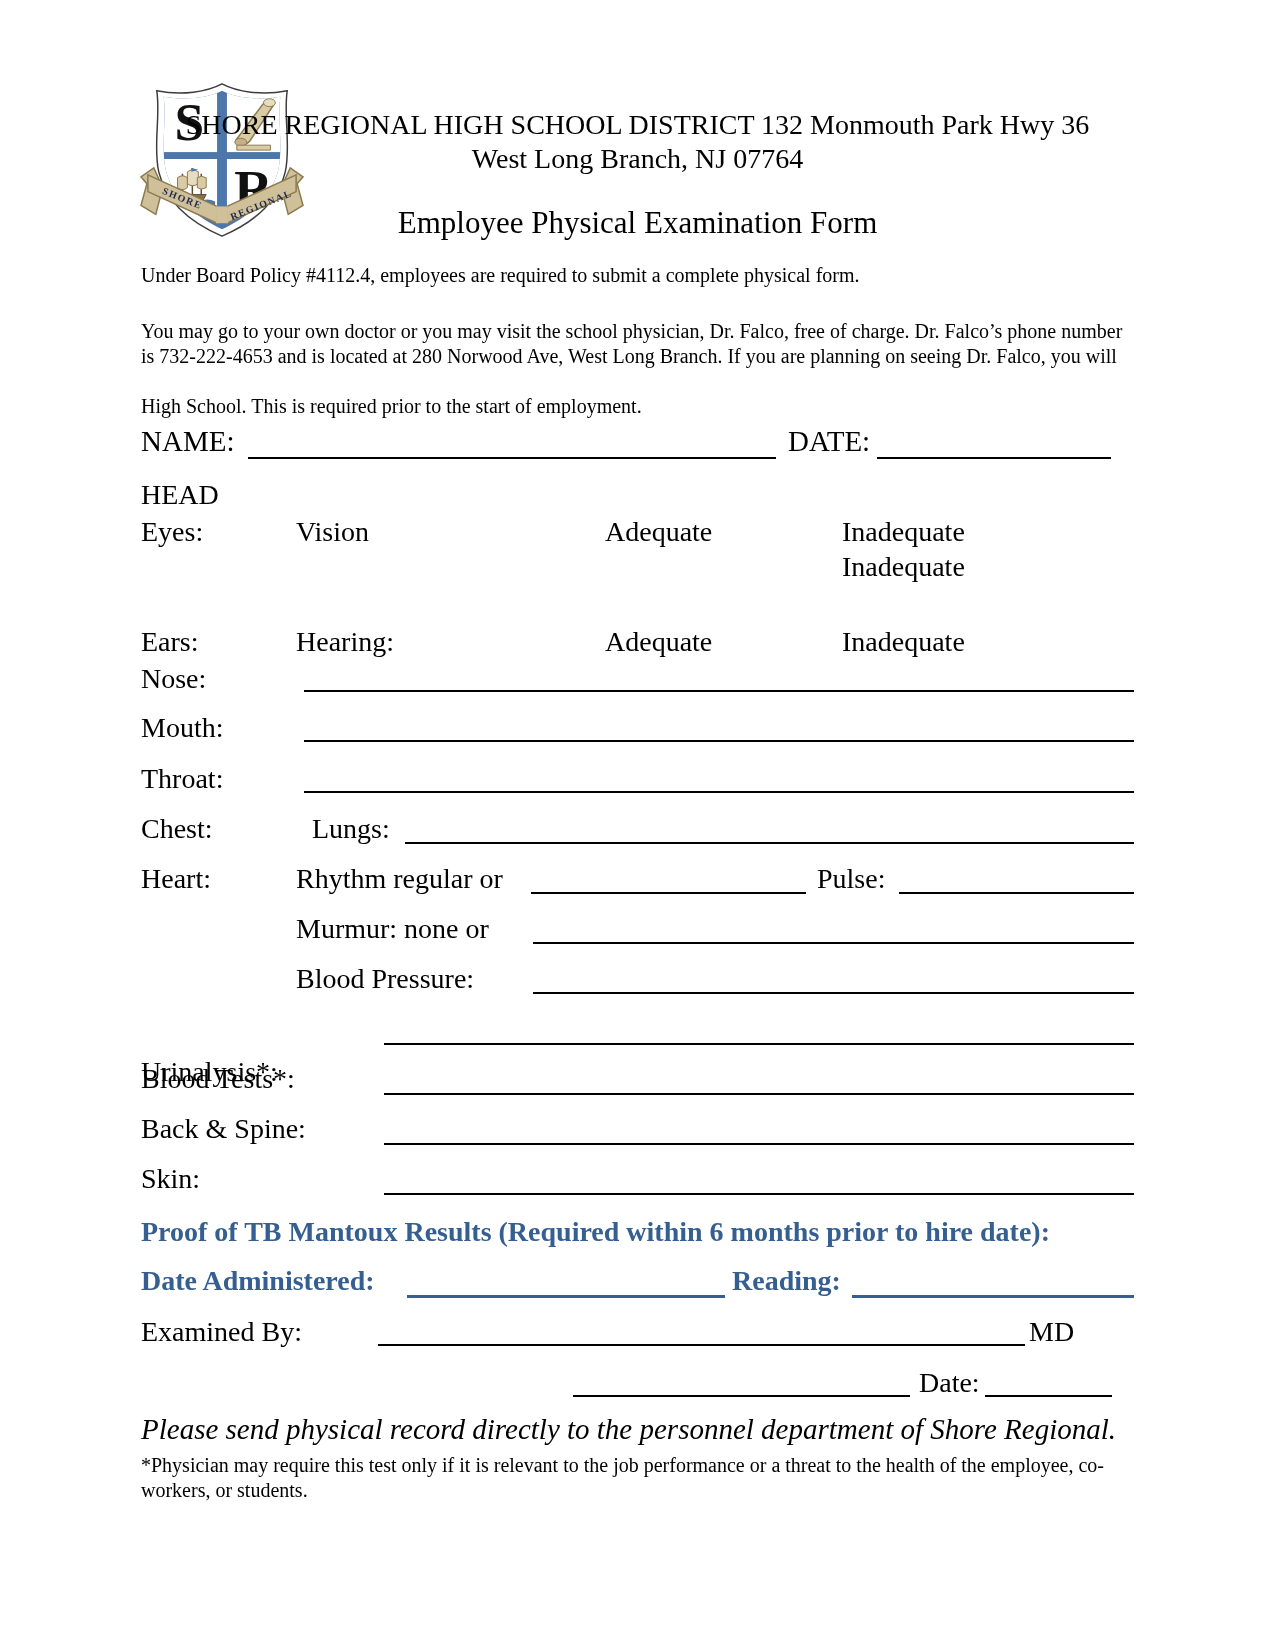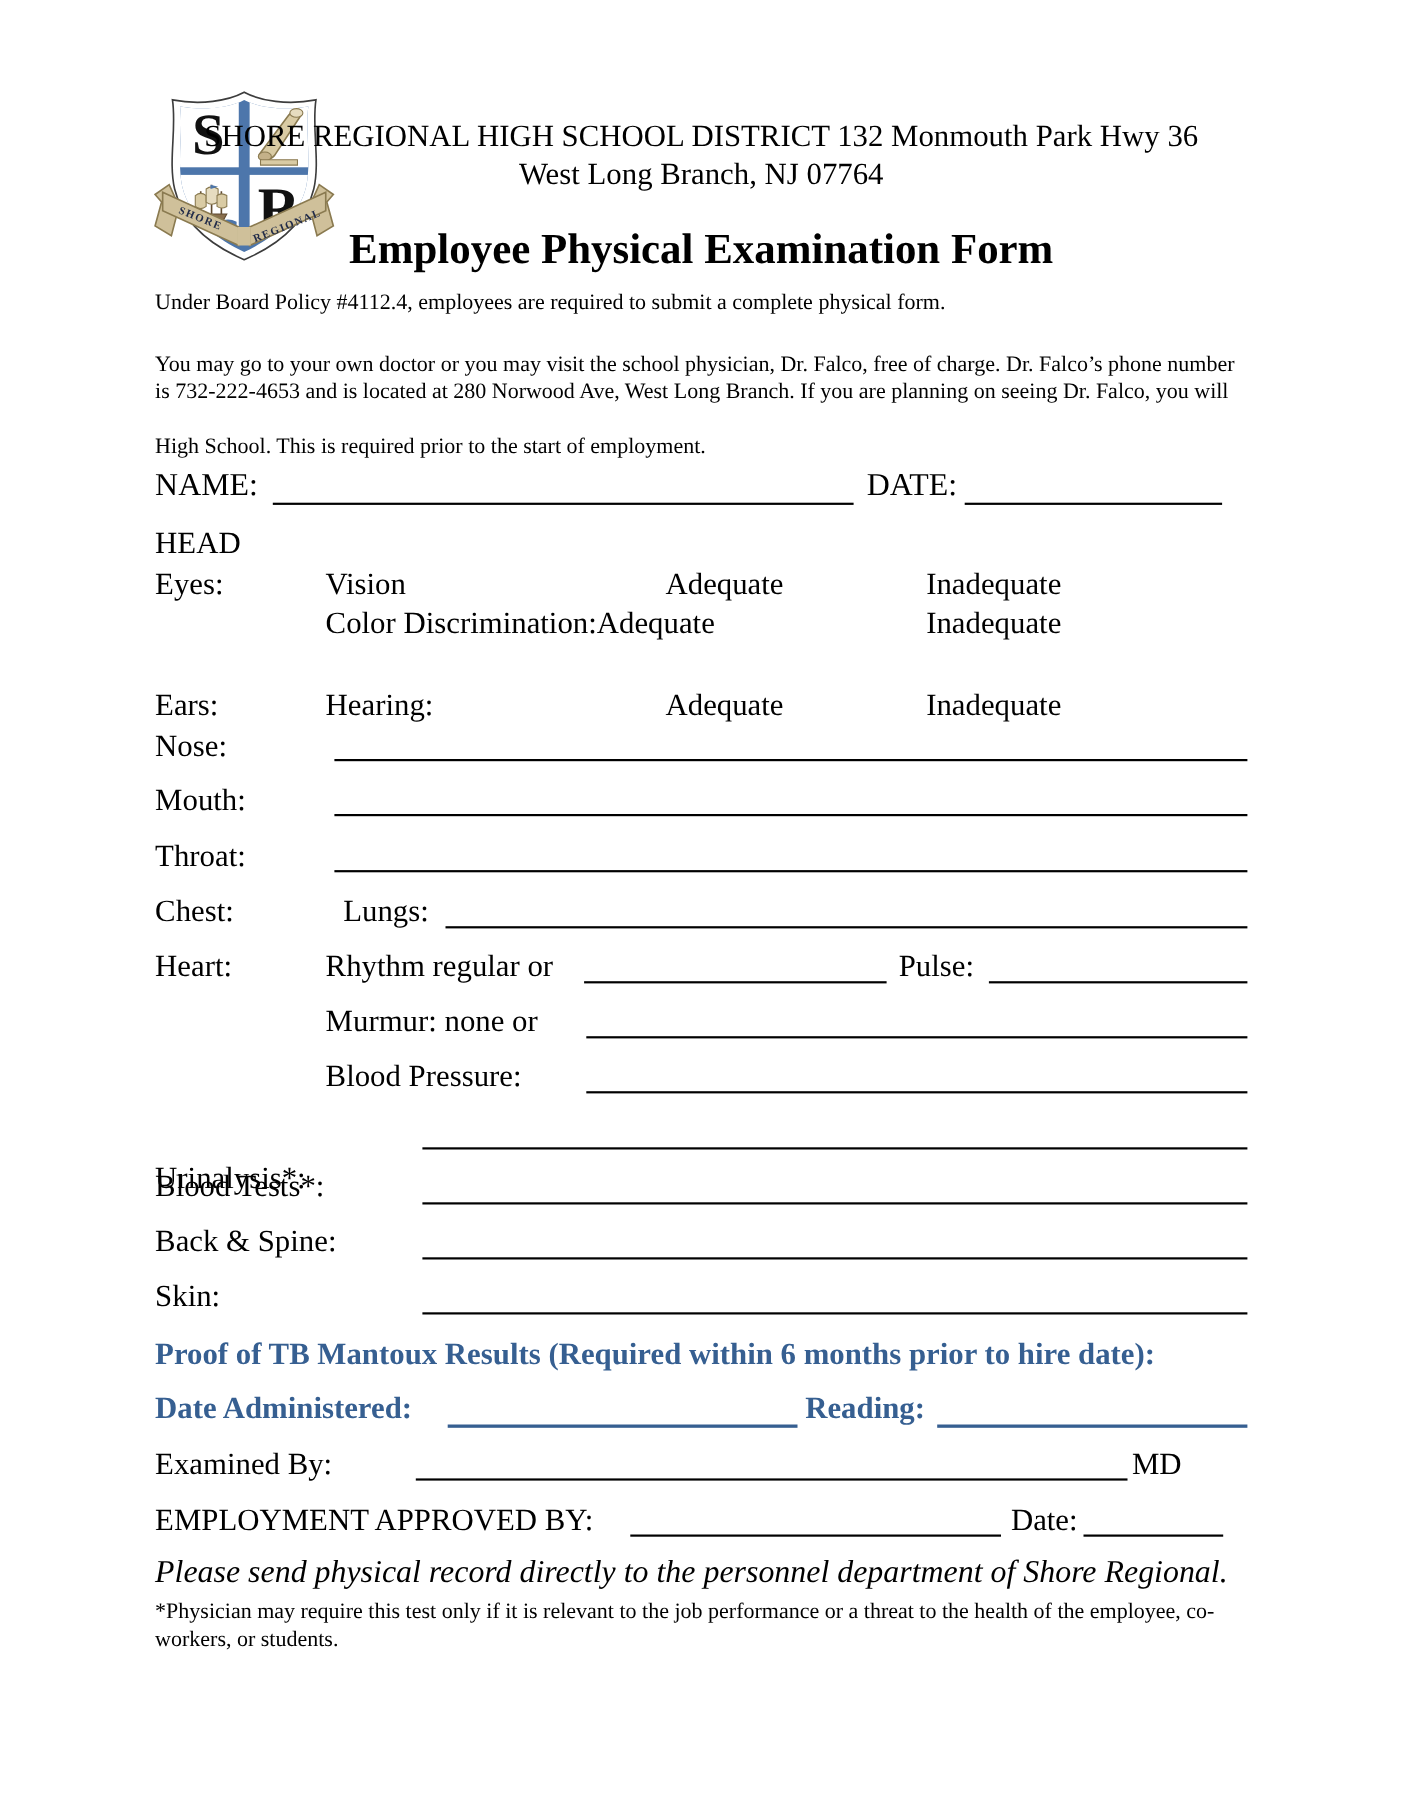--- a/index.html
+++ b/index.html
@@ -3,21 +3,21 @@
 <meta charset="utf-8">
 <style>
   html,body { margin:0; padding:0; background:#e8e8e8; }
   .page {
     position:relative; width:1275px; height:1650px; margin:0 auto;
     background:#ffffff; font-family:"Liberation Serif", serif; color:#000;
     overflow:hidden;
   }
   .abs { position:absolute; }
   .hdr-line { left:141px; width:993px; text-align:center; font-size:28px; white-space:nowrap; line-height:1.1; }
-  .hdr-title { left:141px; width:993px; text-align:center; font-size:39px; font-weight:bold; white-space:nowrap; line-height:1.1; }
+  .hdr-title { left:141px; width:993px; text-align:center; font-size:31px; font-weight:normal; white-space:nowrap; line-height:1.1; }
   .para { left:141px; width:998px; font-size:20px; line-height:25px; }
   .lbl { font-size:28px; line-height:1.15; white-space:nowrap; }
   .fl { position:absolute; height:0; border-top:2px solid #000; }
   .fl-blue { border-top:3px solid var(--accent-blue, #365F91); }
   .blue-b { color:var(--accent-blue, #365F91); font-weight:bold; }
   .tb-head { }
   .italic-note { font-style:italic; font-size:29px; white-space:nowrap; line-height:1.15; }
   .foot { font-size:20px; line-height:25px; }
   svg text { font-family:"Liberation Serif", serif; }
 </style>
@@ -94,21 +94,20 @@
   <div class="abs lbl" style="left:788px; top:425px; font-size:29px;">DATE:</div>
   <div class="fl" style="left:877px; top:457px; width:234px;"></div>
 
   <div class="abs lbl" style="left:141px; top:479px;">HEAD</div>
 
   <div class="abs lbl" style="left:141px; top:516px;">Eyes:</div>
   <div class="abs lbl" style="left:296px; top:516px;">Vision</div>
   <div class="abs lbl" style="left:605px; top:516px;">Adequate</div>
   <div class="abs lbl" style="left:842px; top:516px;">Inadequate</div>
 
-  <div class="abs lbl" style="left:296px; top:551px;">Color Discrimination:Adequate</div>
   <div class="abs lbl" style="left:842px; top:551px;">Inadequate</div>
 
   <div class="abs lbl" style="left:141px; top:626px;">Ears:</div>
   <div class="abs lbl" style="left:296px; top:626px;">Hearing:</div>
   <div class="abs lbl" style="left:605px; top:626px;">Adequate</div>
   <div class="abs lbl" style="left:842px; top:626px;">Inadequate</div>
 
   <div class="abs lbl" style="left:141px; top:663px;">Nose:</div>
   <div class="fl" style="left:304px; top:690px; width:830px;"></div>
 
@@ -150,21 +149,20 @@
 
   <div class="abs lbl blue-b" style="left:141px; top:1265px;">Date Administered:</div>
   <div class="fl fl-blue" style="left:407px; top:1295px; width:318px;"></div>
   <div class="abs lbl blue-b" style="left:732px; top:1265px;">Reading:</div>
   <div class="fl fl-blue" style="left:852px; top:1295px; width:282px;"></div>
 
   <div class="abs lbl" style="left:141px; top:1316px;">Examined By:</div>
   <div class="fl" style="left:378px; top:1344px; width:647px;"></div>
   <div class="abs lbl" style="left:1029px; top:1316px;">MD</div>
 
-  <div class="abs lbl" style="left:141px; top:1367px;">EMPLOYMENT APPROVED BY:</div>
   <div class="fl" style="left:573px; top:1395px; width:337px;"></div>
   <div class="abs lbl" style="left:919px; top:1367px;">Date:</div>
   <div class="fl" style="left:985px; top:1395px; width:127px;"></div>
 
   <div class="abs italic-note" style="left:141px; top:1413px;">Please send physical record directly to the personnel department of Shore Regional.</div>
   <div class="abs foot" style="left:141px; top:1453px; width:998px;">
     <span>*Physician may require this test only if it is relevant to the job performance or a threat to the health of the employee, co-</span><br>
     <span>workers, or students.</span>
   </div>
 

